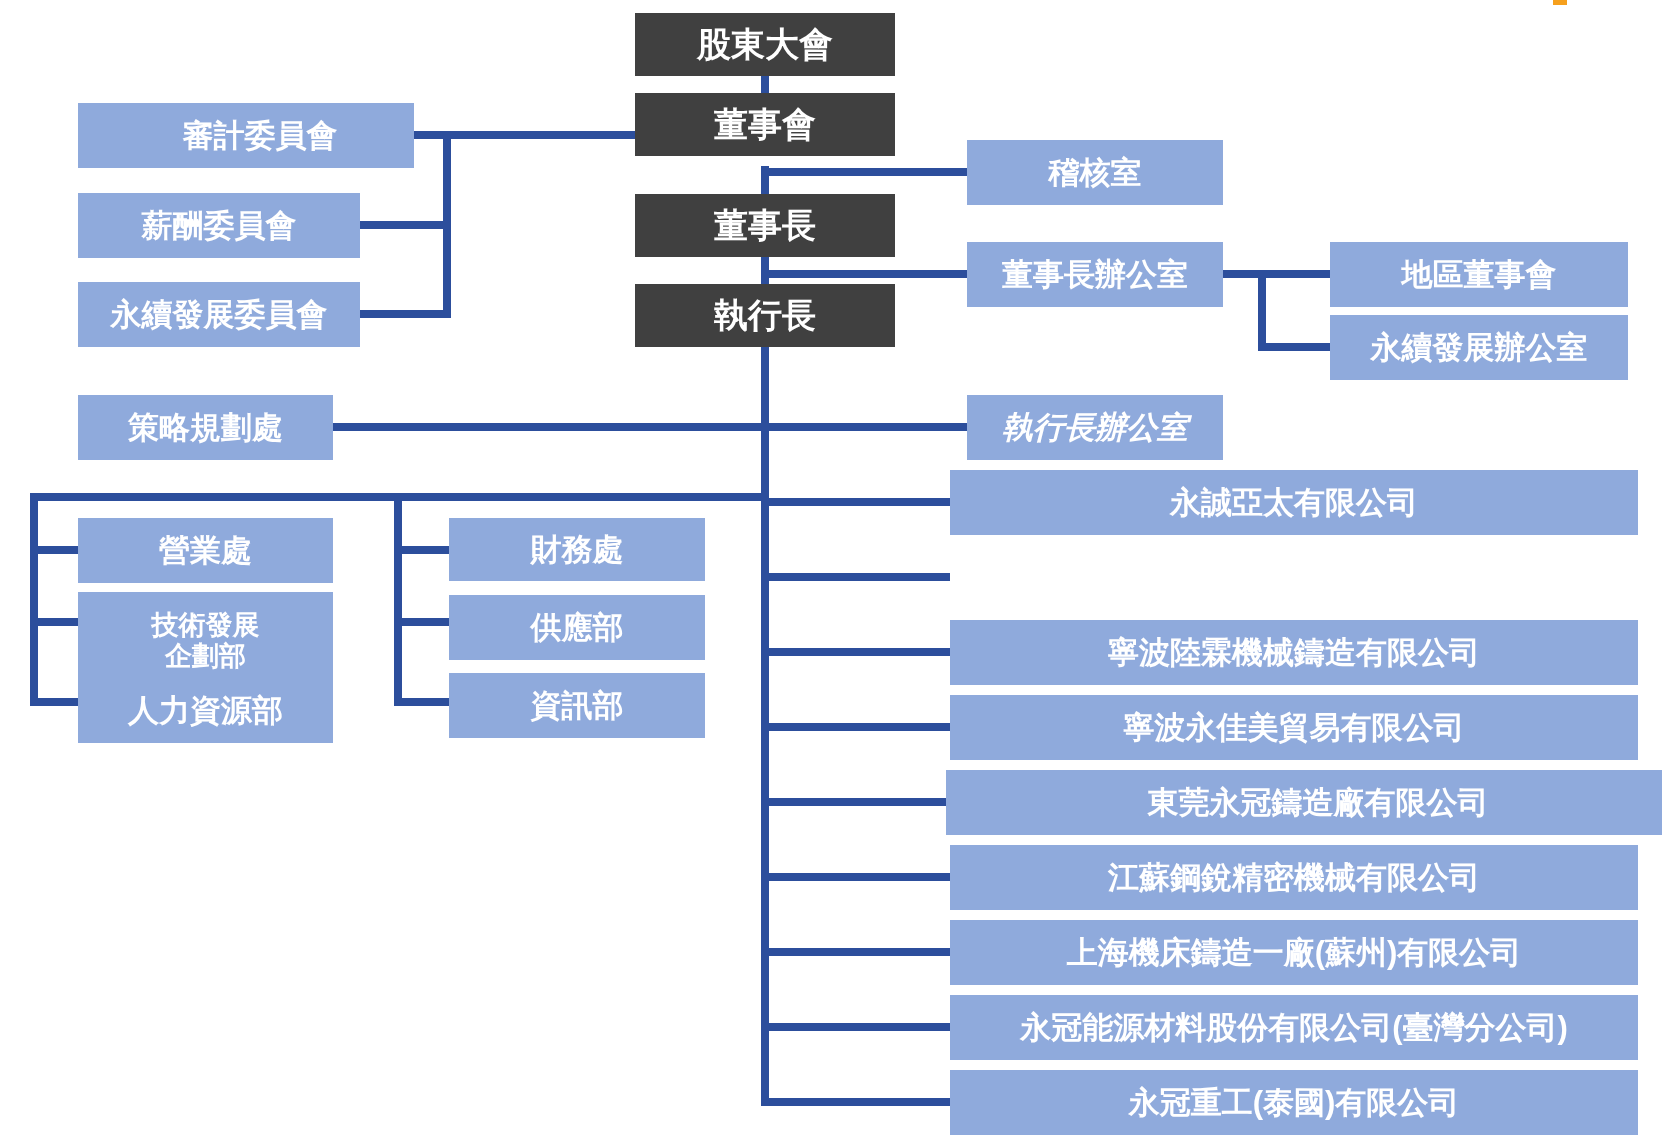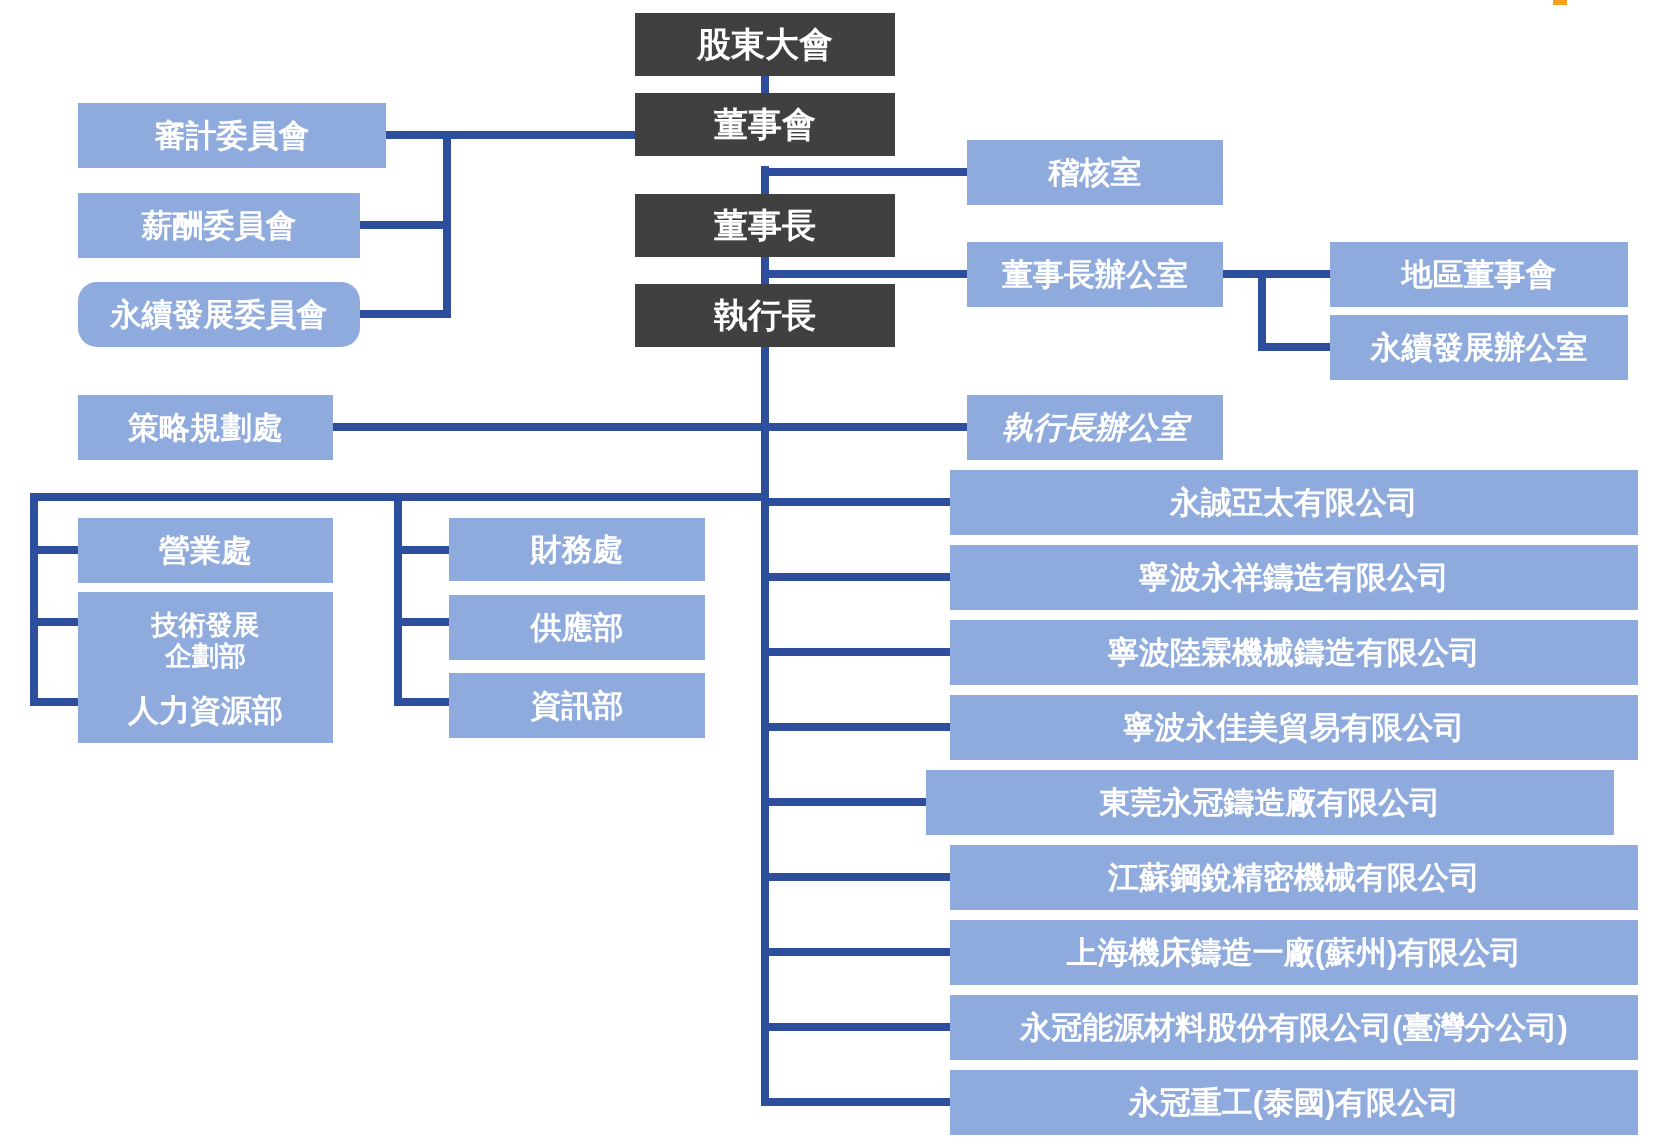--- a/index.html
+++ b/index.html
@@ -70,44 +70,43 @@
   <div class="line" style="left:765px;top:1023px;width:185px;height:8px;"></div>
   <div class="line" style="left:765px;top:1098px;width:185px;height:8px;"></div>
 
   <div class="accent" style="left:1553px;top:0px;width:14px;height:5px;"></div>
 
   <div class="box dark" style="left:635px;top:13px;width:260px;height:63px;">股東大會</div>
   <div class="box dark" style="left:635px;top:93px;width:260px;height:63px;">董事會</div>
   <div class="box dark" style="left:635px;top:194px;width:260px;height:63px;">董事長</div>
   <div class="box dark" style="left:635px;top:284px;width:260px;height:63px;">執行長</div>
 
-  <div class="box light" style="left:78px;top:103px;width:308px;height:65px;">審計委員會</div>
+  <div class="box light" style="left:78px;top:103px;width:308px;height:65px;padding-left:28px;">審計委員會</div>
   <div class="box light" style="left:78px;top:193px;width:282px;height:65px;">薪酬委員會</div>
-  <div class="box light" style="left:78px;top:282px;width:282px;height:65px;border-radius:19px;">永續發展委員會</div>
+  <div class="box light" style="left:78px;top:282px;width:282px;height:65px;">永續發展委員會</div>
 
   <div class="box light" style="left:967px;top:140px;width:256px;height:65px;">稽核室</div>
   <div class="box light" style="left:967px;top:242px;width:256px;height:65px;">董事長辦公室</div>
   <div class="box light" style="left:1330px;top:242px;width:298px;height:65px;">地區董事會</div>
   <div class="box light" style="left:1330px;top:315px;width:298px;height:65px;">永續發展辦公室</div>
 
   <div class="box light" style="left:78px;top:395px;width:255px;height:65px;">策略規劃處</div>
   <div class="box light" style="left:967px;top:395px;width:256px;height:65px;font-style:italic;">執行長辦公室</div>
 
   <div class="box light" style="left:78px;top:518px;width:255px;height:65px;">營業處</div>
   <div class="box light small" style="left:78px;top:592px;width:255px;height:98px;">技術發展
 企劃部</div>
   <div class="box light" style="left:78px;top:678px;width:255px;height:65px;">人力資源部</div>
 
   <div class="box light" style="left:449px;top:518px;width:256px;height:63px;">財務處</div>
   <div class="box light" style="left:449px;top:595px;width:256px;height:65px;">供應部</div>
   <div class="box light" style="left:449px;top:673px;width:256px;height:65px;">資訊部</div>
 
   <div class="box light" style="left:950px;top:470px;width:688px;height:65px;">永誠亞太有限公司</div>
-  <div class="box light" style="left:950px;top:545px;width:688px;height:65px;">寧波永祥鑄造有限公司</div>
   <div class="box light" style="left:950px;top:620px;width:688px;height:65px;">寧波陸霖機械鑄造有限公司</div>
   <div class="box light" style="left:950px;top:695px;width:688px;height:65px;">寧波永佳美貿易有限公司</div>
-  <div class="box light" style="left:926px;top:770px;width:688px;height:65px;">東莞永冠鑄造廠有限公司</div>
+  <div class="box light" style="left:946px;top:770px;width:688px;height:65px;padding-left:28px;">東莞永冠鑄造廠有限公司</div>
   <div class="box light" style="left:950px;top:845px;width:688px;height:65px;">江蘇鋼銳精密機械有限公司</div>
   <div class="box light" style="left:950px;top:920px;width:688px;height:65px;">上海機床鑄造一廠(蘇州)有限公司</div>
   <div class="box light" style="left:950px;top:995px;width:688px;height:65px;">永冠能源材料股份有限公司(臺灣分公司)</div>
   <div class="box light" style="left:950px;top:1070px;width:688px;height:65px;">永冠重工(泰國)有限公司</div>
 
 </div>
 
 </body></html>

